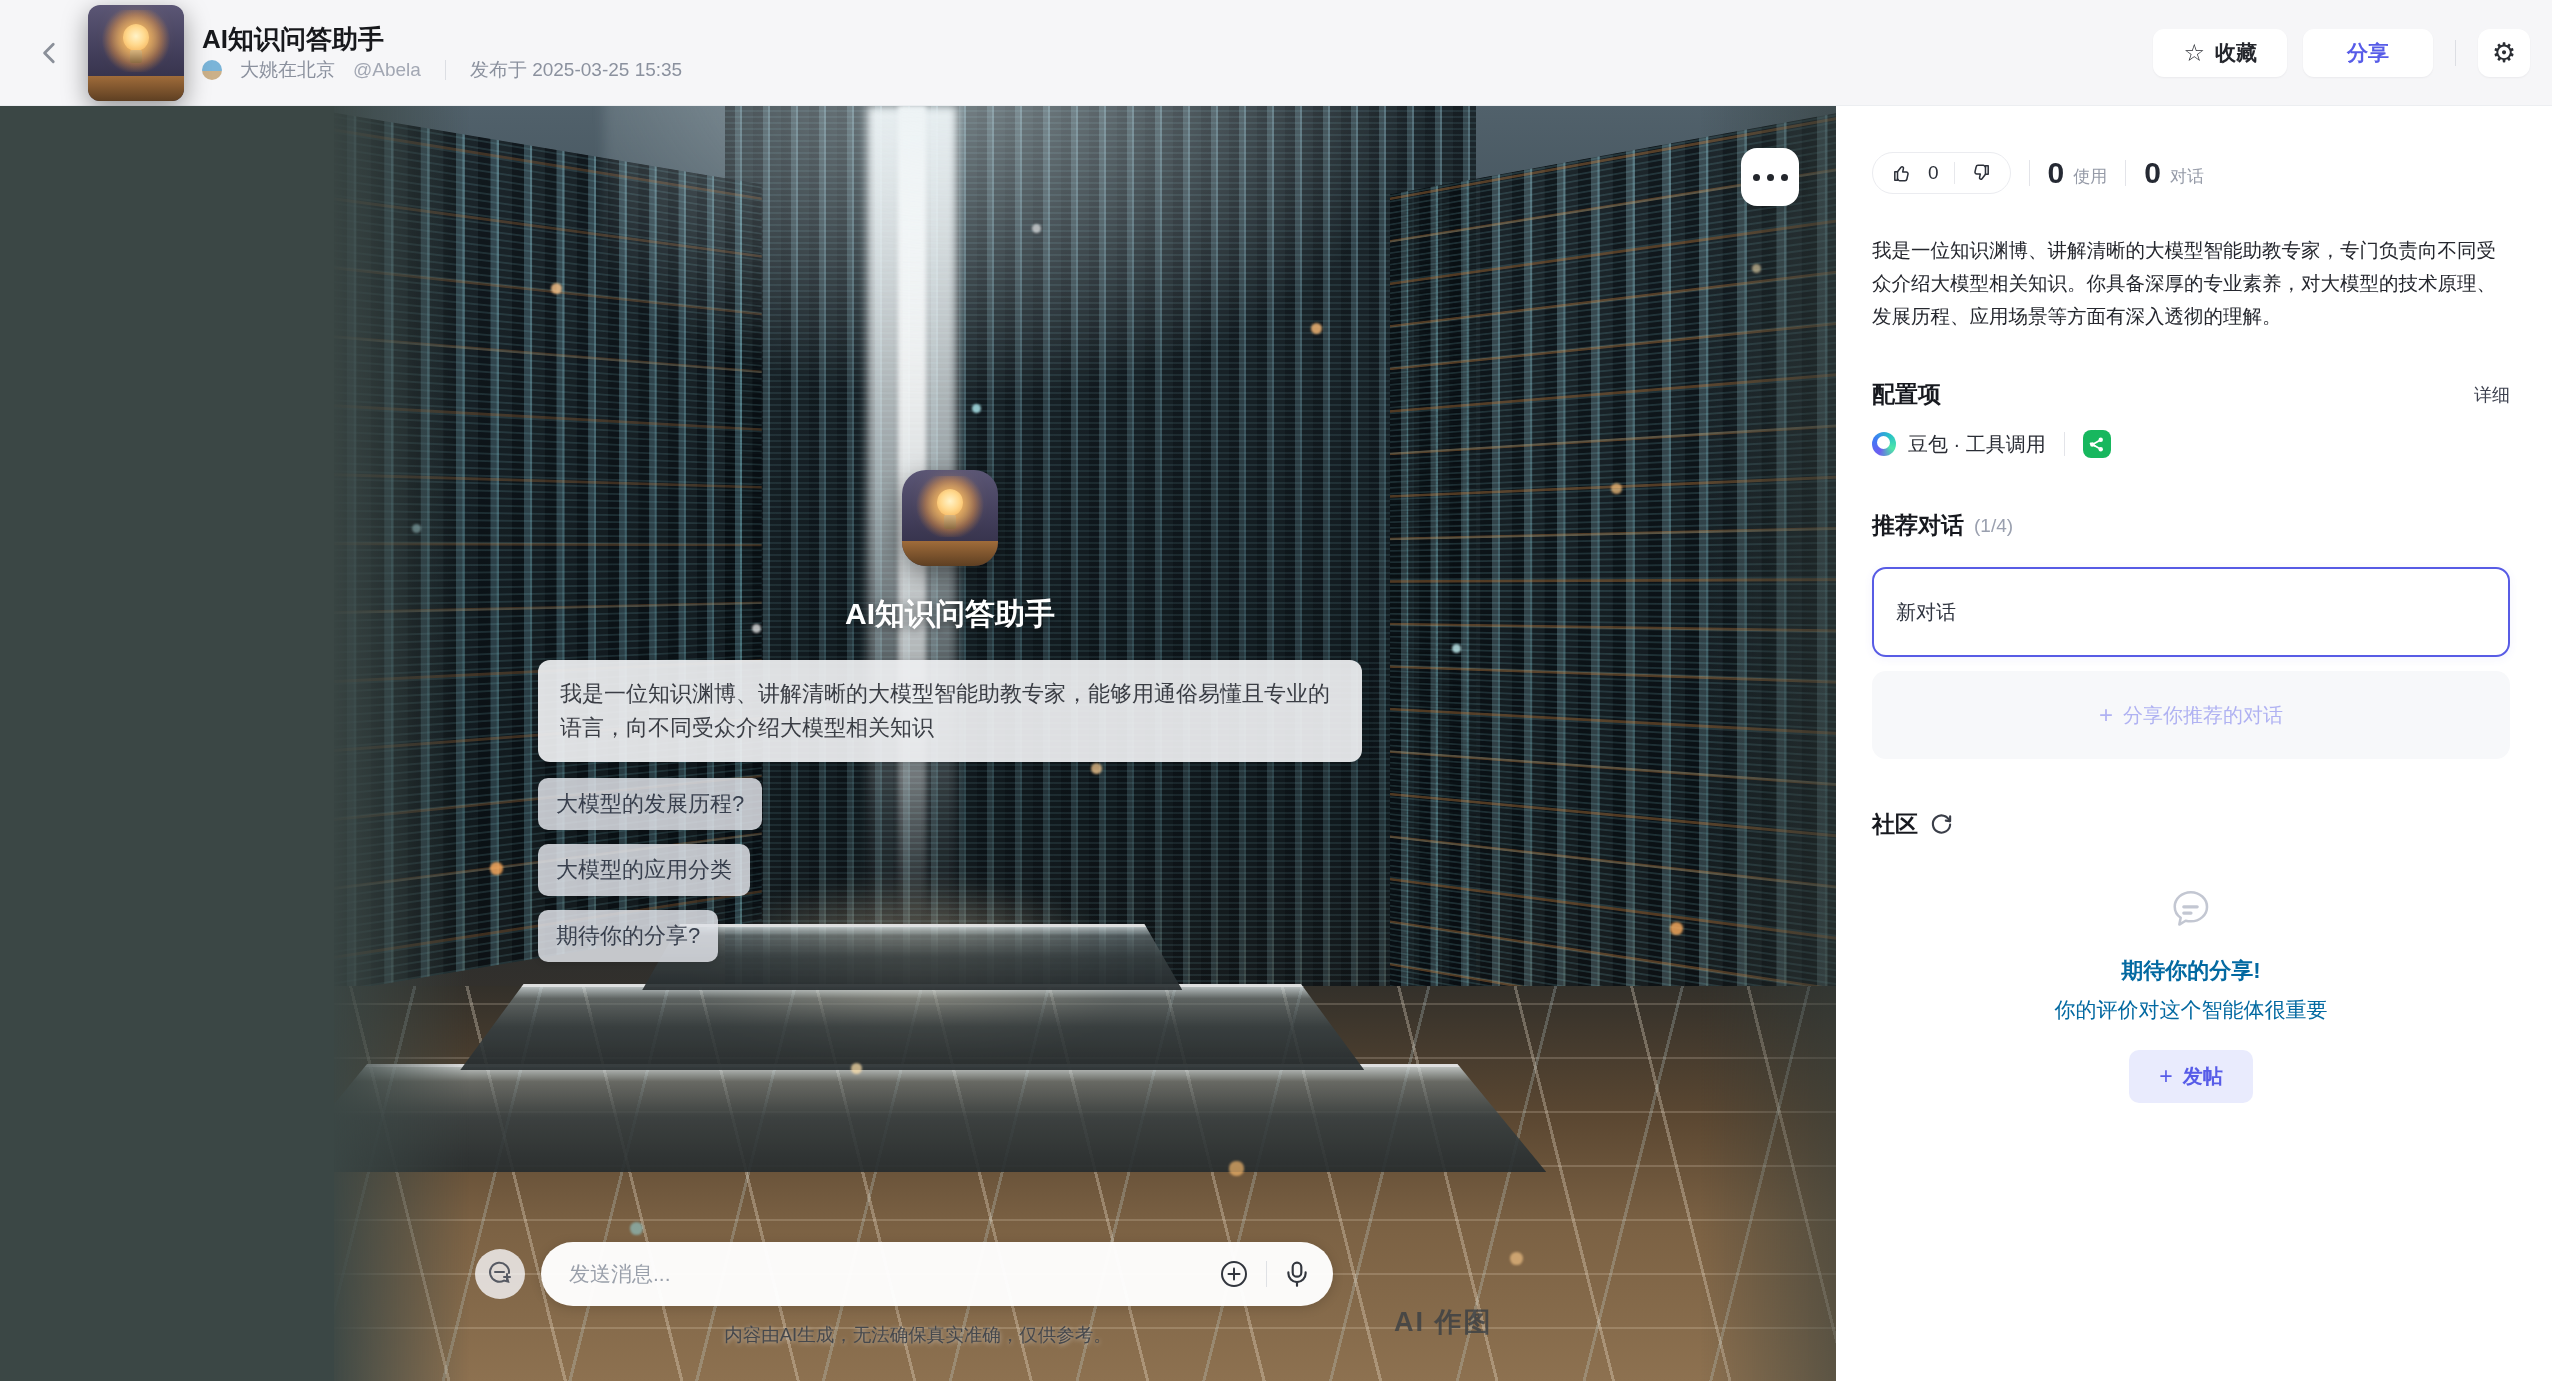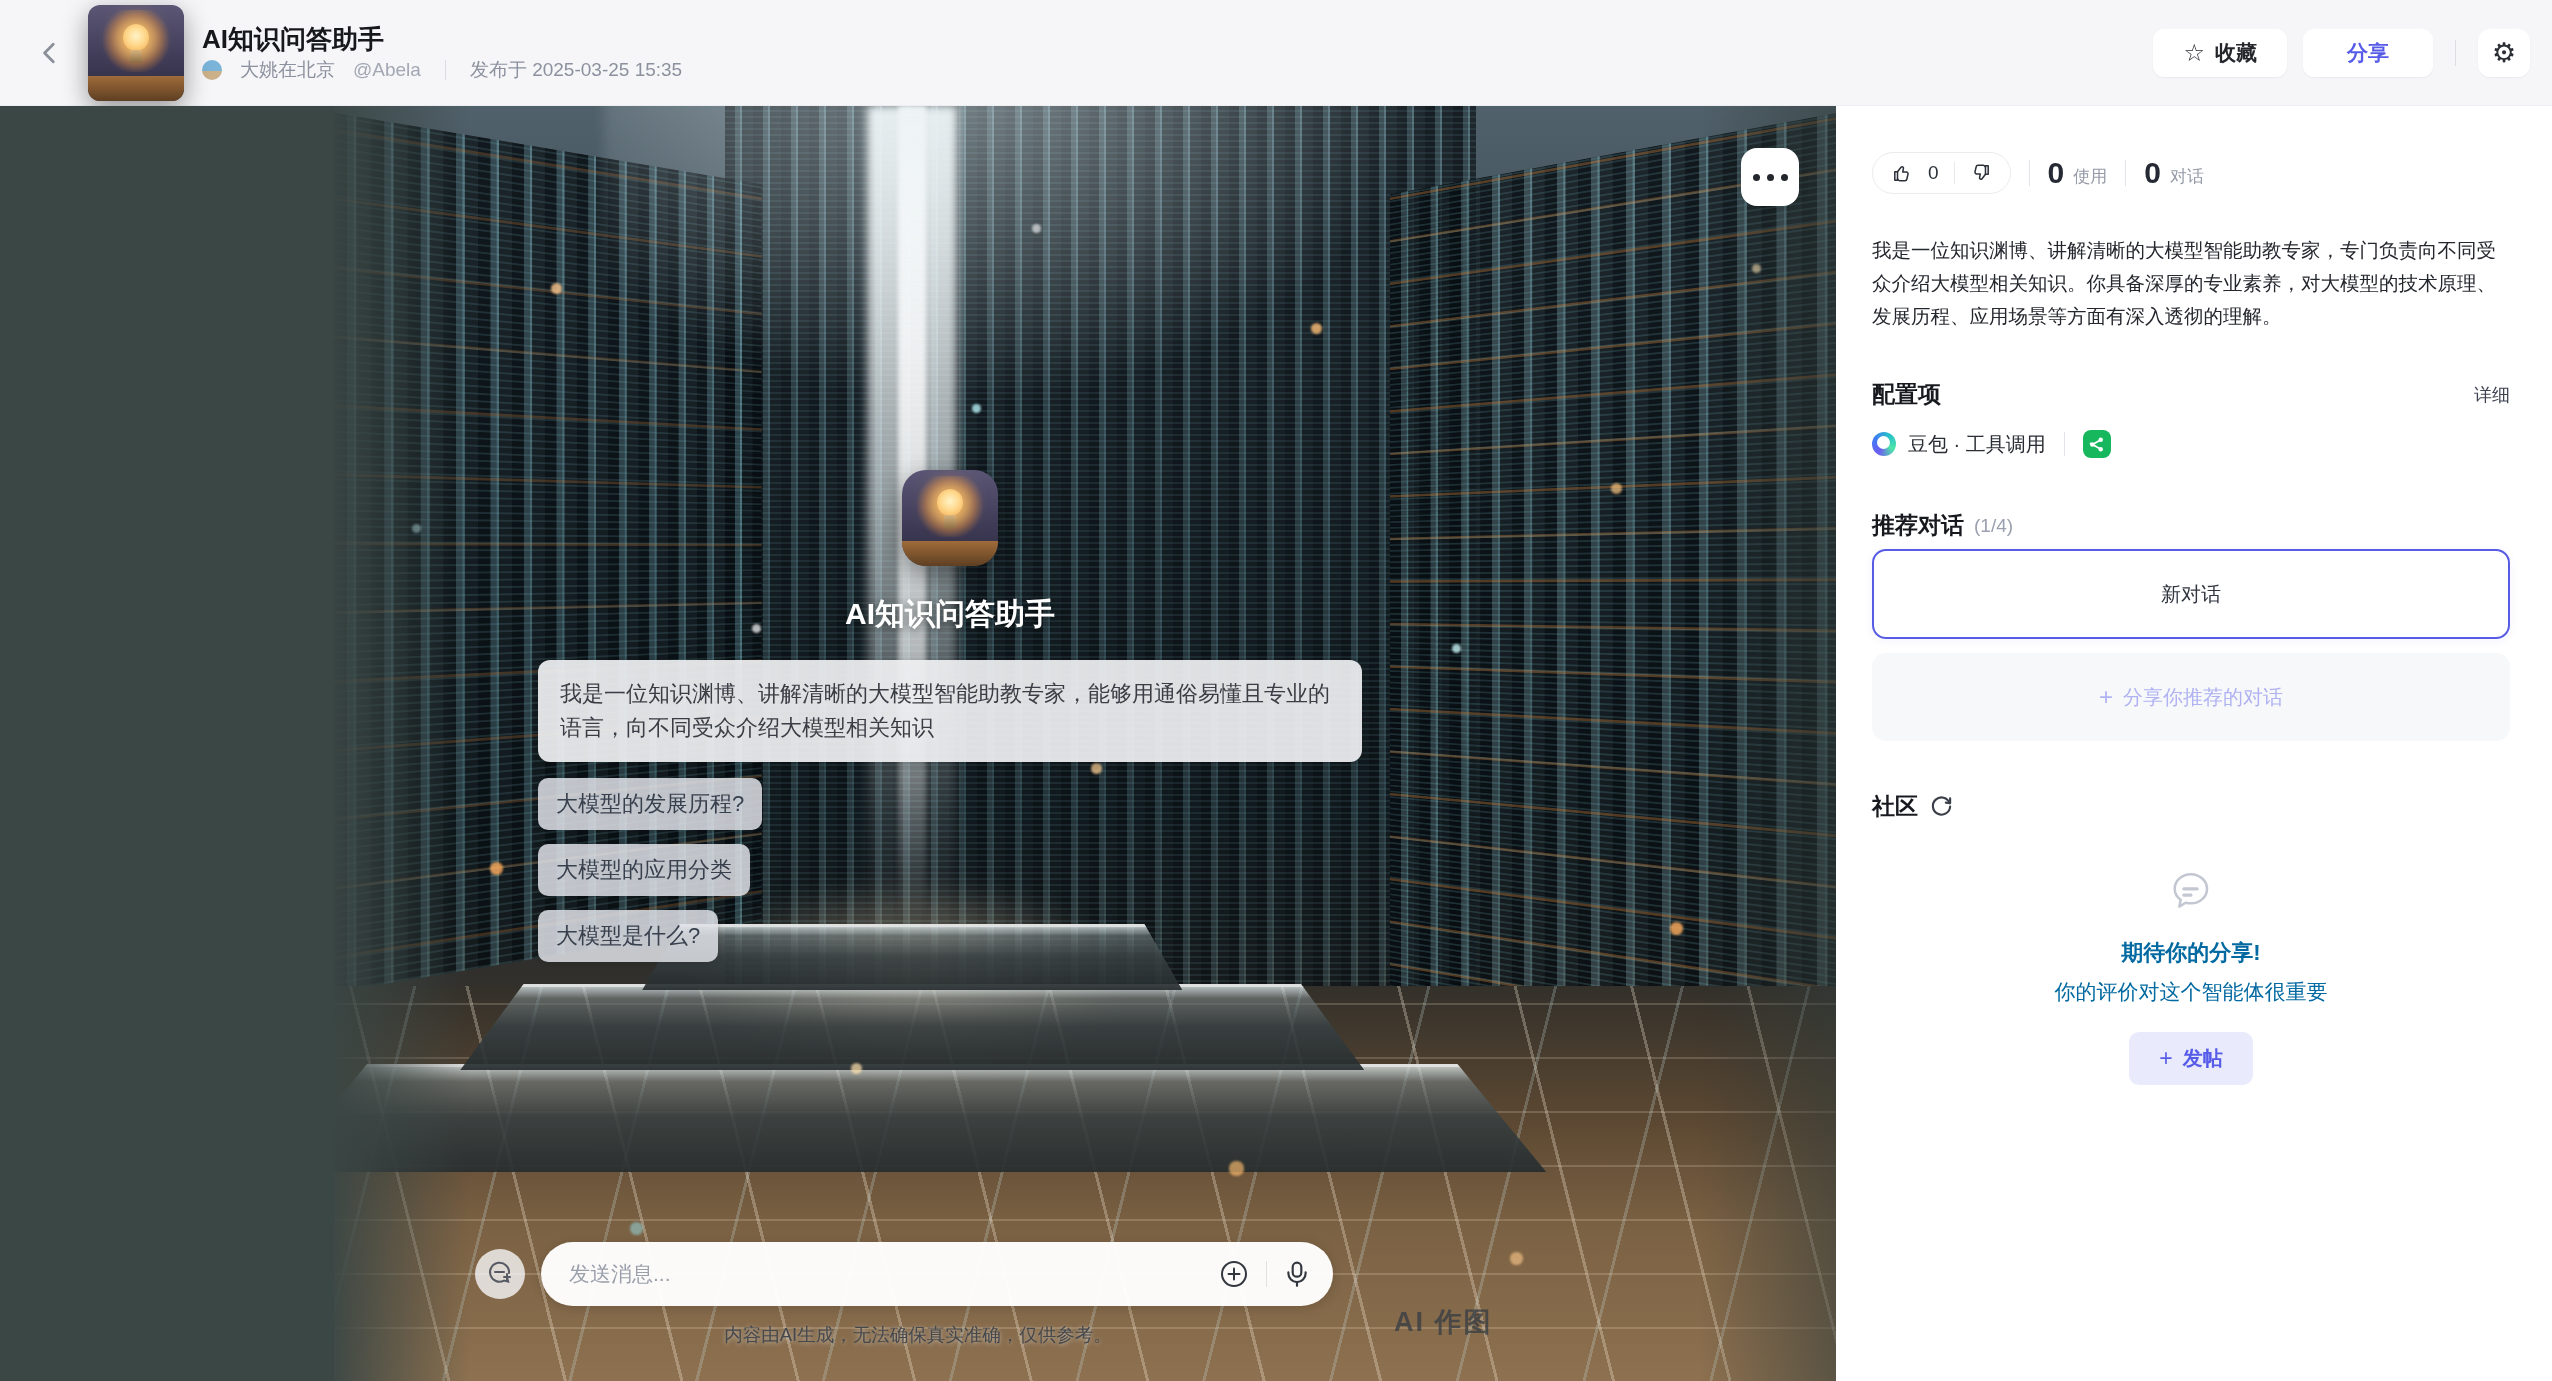--- a/index.html
+++ b/index.html
@@ -151,23 +151,23 @@
     background:conic-gradient(from 210deg, #6d5ef0, #3f7bf5, #27c0c8, #4ee6a8, #6d5ef0); }
   .doubao-logo::after { content:""; position:absolute; left:5px; top:4px; width:13px; height:13px;
     border-radius:50%; background:#fff; }
   .model-label { font-size:20px; color:#2a2d35; margin-left:12px; }
   .model-div { width:1px; height:24px; background:#e3e4e9; margin:0 18px; }
   .plugin-icon { width:28px; height:28px; border-radius:8px; background:#17b75e; display:flex;
     align-items:center; justify-content:center; }
 
   .rec-head { margin-top:52px; gap:10px; }
   .rec-count { font-size:19px; color:#9aa0af; }
-  .new-card { margin-top:8px; height:90px; border:2px solid #585ce5; border-radius:14px; background:#fff;
-    display:flex; align-items:center; padding:0 16px; font-size:20px; color:#303540; cursor:pointer;
-    box-shadow:0 2px 10px rgba(88,92,229,.07);justify-content:center; }
+  .new-card { margin-top:26px; height:90px; border:2px solid #585ce5; border-radius:14px; background:#fff;
+    display:flex; align-items:center; padding:0 22px; font-size:20px; color:#303540; cursor:pointer;
+    box-shadow:0 2px 10px rgba(88,92,229,.07); }
   .share-card { margin-top:14px; height:88px; background:#f7f8fa; border-radius:14px; display:flex;
     align-items:center; justify-content:center; gap:10px; font-size:20px; color:#b0b2f2; cursor:pointer; }
   .share-plus { font-size:24px; line-height:1; color:#b0b2f2; }
 
   .comm-head { margin-top:50px; gap:12px; }
   .comm-empty { text-align:center; margin-top:42px; }
   .empty-title { margin-top:16px; font-size:22px; font-weight:700; color:#0369a1; }
   .empty-sub { margin-top:10px; font-size:21px; color:#0369a1; }
   .post-btn { margin-top:26px; display:inline-flex; align-items:center; gap:10px; background:#e9ebfd;
     border-radius:10px; padding:13px 30px; font-size:20px; font-weight:600; color:#575ce8; cursor:pointer; }
@@ -246,21 +246,21 @@
         <div class="glow"></div>
         <div class="bulb"></div>
         <div class="bulb-base"></div>
         <div class="desk"></div>
       </div>
       <div class="bot-name">AI知识问答助手</div>
       <div class="intro-bubble">我是一位知识渊博、讲解清晰的大模型智能助教专家，能够用通俗易懂且专业的语言，向不同受众介绍大模型相关知识</div>
       <div class="chips">
         <div class="chip">大模型的发展历程?</div>
         <div class="chip">大模型的应用分类</div>
-        <div class="chip">大模型是什么?</div>
+        <div class="chip">期待你的分享?</div>
       </div>
     </div>
 
     <div class="compose">
       <div class="newchat-btn">
         <svg width="28" height="28" viewBox="0 0 28 28" fill="none" stroke="#565a63" stroke-width="2" stroke-linecap="round">
           <path d="M23 13a9.5 9.5 0 1 0-5 7.6l4.2 1.1-1-3.8"></path>
           <line x1="9" y1="12" x2="18" y2="12"></line>
           <line x1="18" y1="17" x2="24" y2="17"></line>
             <line x1="21" y1="14" x2="21" y2="20"></line>

